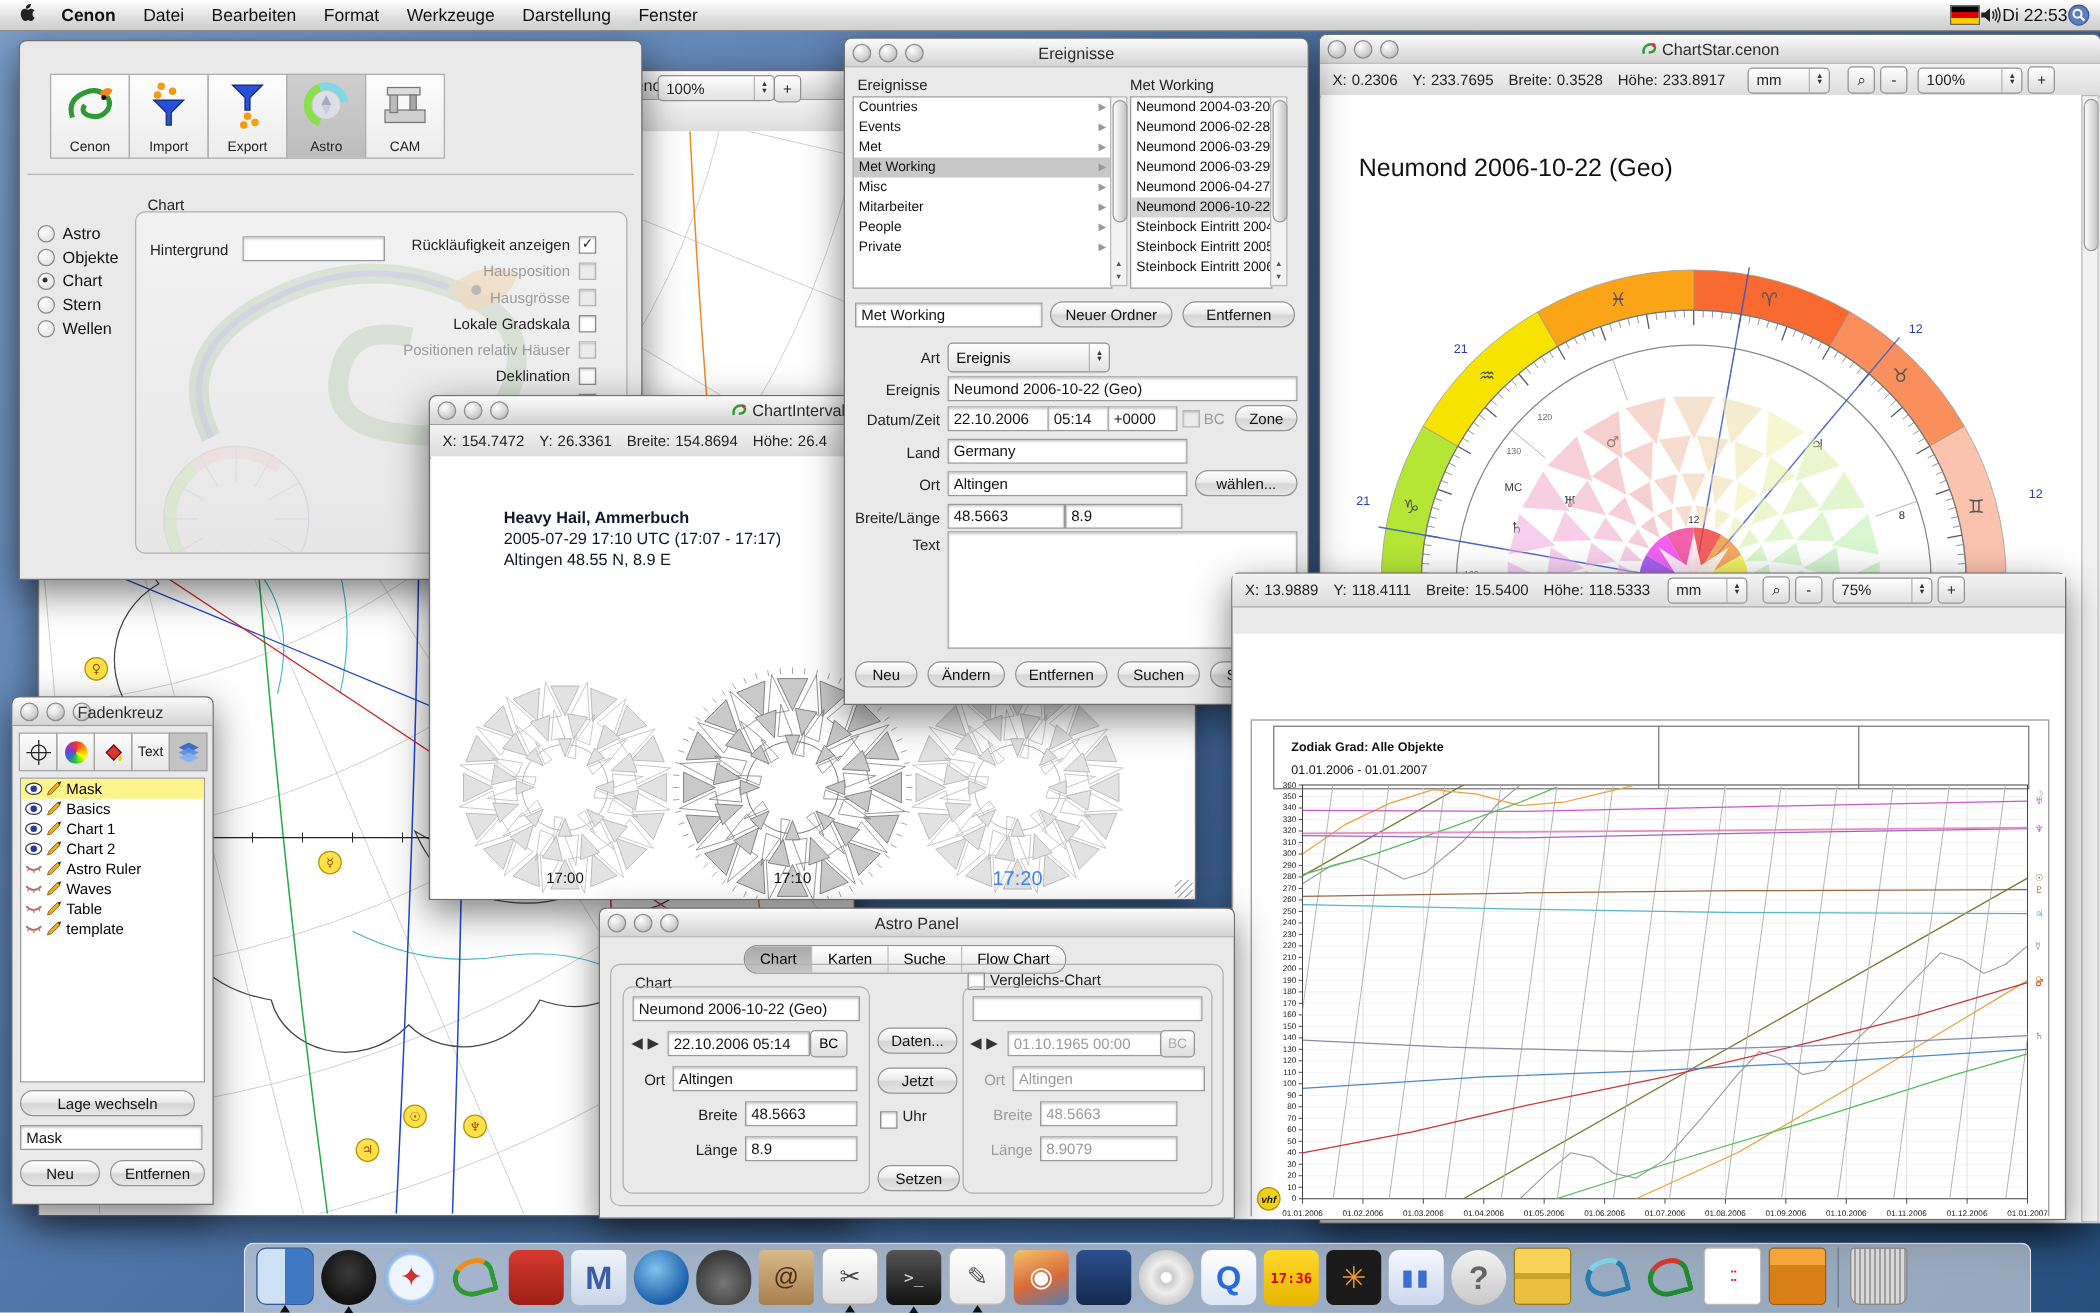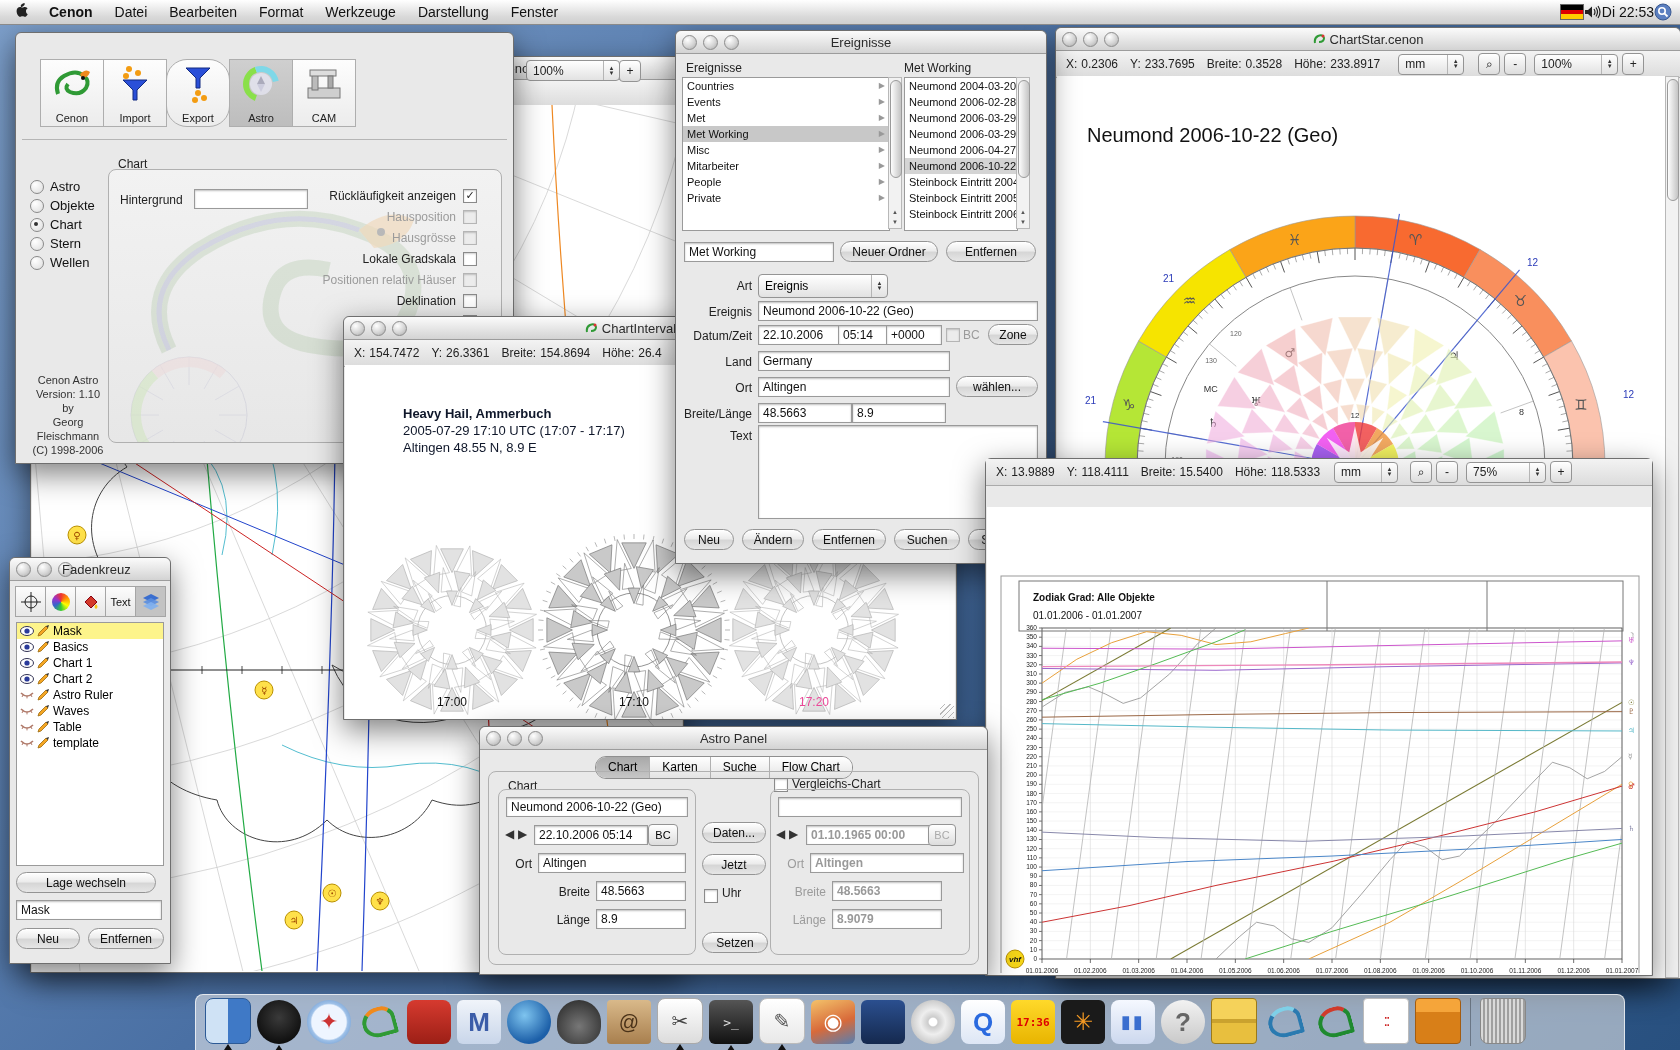--- a/index.html
+++ b/index.html
@@ -27,21 +27,21 @@
     display:flex;align-items:center;font-size:12px;color:#222;padding-left:10px;gap:4px;white-space:nowrap;}
   .coordbar b{font-weight:normal;margin-left:8px;}
   .canvas{position:absolute;left:1px;right:1px;bottom:0;background:#fff;overflow:hidden;}
   .pill{display:inline-flex;align-items:center;justify-content:center;height:21px;border:1px solid #949494;
     border-radius:11px;background:linear-gradient(#ffffff,#ececec 45%,#d6d6d6 55%,#e6e6e6);
     font-size:12px;color:#111;box-shadow:inset 0 1px 0 #fff;padding:0 10px;box-sizing:border-box;}
   .sqbtn{display:inline-flex;align-items:center;justify-content:center;height:20px;width:20px;
     border:1px solid #949494;border-radius:4px;background:linear-gradient(#fff,#ddd);font-size:12px;}
   .field{background:#fff;border:1px solid #9a9a9a;box-shadow:inset 0 1px 2px rgba(0,0,0,.25);
     font-size:12px;color:#111;padding:2px 4px;position:absolute;white-space:nowrap;overflow:hidden;}
-  .field.gray{color:#999;font-weight:bold;}
+  .field.gray{color:#999;}
   .popup{position:absolute;background:linear-gradient(#fff,#e2e2e2);border:1px solid #949494;border-radius:4px;
     font-size:12px;display:flex;align-items:center;padding-left:6px;}
   .popup .step{margin-left:auto;width:15px;height:100%;border-left:1px solid #b5b5b5;display:flex;flex-direction:column;
     align-items:center;justify-content:center;font-size:6px;color:#333;line-height:5px;}
   .lbl{position:absolute;font-size:12px;color:#222;white-space:nowrap;}
   .lbl.r{text-align:right;}
   .lbl.dis{color:#9b9b9b;}
   .chk{position:absolute;width:12px;height:12px;background:#fff;border:1px solid #8a8a8a;
     box-shadow:inset 0 1px 2px rgba(0,0,0,.2);font-size:11px;line-height:11px;text-align:center;color:#222;}
   .chk.dis{background:#ececec;border-color:#b5b5b5;}
@@ -243,21 +243,21 @@
             <path d="M8,30 Q4,18 14,12 Q26,5 34,12 Q40,17 36,24 Q30,32 20,28 Q14,25 18,20" fill="none" stroke="#2f9a35" stroke-width="4"></path>
             <path d="M30,10 q6,-6 10,-2 q-2,6 -8,6" fill="#f08a1d"></path>
             <circle cx="33" cy="14" r="2" fill="#111"></circle>
           </svg><div class="tlabel">Cenon</div></div>
         <div class="tbtn" style="left: 87px; top: 2px;"><svg width="44" height="40" viewBox="0 0 44 40">
             <circle cx="16" cy="5" r="3" fill="#f39c12"></circle>
             <circle cx="25" cy="9" r="3" fill="#f39c12"></circle>
             <circle cx="13" cy="12" r="3" fill="#f39c12"></circle>
             <polygon points="10,16 34,16 24,26 24,36 20,36 20,26" fill="#2a4fd8" stroke="#122a80"></polygon>
           </svg><div class="tlabel">Import</div></div>
-        <div class="tbtn" style="left: 150px; top: 2px; border-radius: 21px;"><svg width="44" height="40" viewBox="0 0 44 40">
+        <div class="tbtn" style="left: 150px; top: 2px;"><svg width="44" height="40" viewBox="0 0 44 40">
             <polygon points="10,4 34,4 24,14 24,24 20,24 20,14" fill="#2a4fd8" stroke="#122a80"></polygon>
             <circle cx="22" cy="29" r="3" fill="#f39c12"></circle>
             <circle cx="28" cy="34" r="3" fill="#f39c12"></circle>
             <circle cx="19" cy="36" r="3" fill="#f39c12"></circle>
           </svg><div class="tlabel">Export</div></div>
         <div class="tbtn sel" style="left: 213px; top: 2px;"><svg width="44" height="40" viewBox="0 0 44 40">
             <path d="M15.843637420137963,36.91446717414635A18,18 0 0 1 15.843637420137952,3.085532825853651L17.895758280091968,8.7236885505691A12,12 0 0 0 17.895758280091975,31.2763114494309Z" fill="#8ae04a"></path>
             <path d="M15.843637420137952,3.085532825853651A18,18 0 0 1 39.72653955421974,16.874332801995255L33.817693036146494,17.916221867996835A12,12 0 0 0 17.895758280091968,8.7236885505691Z" fill="#7fd8e8"></path>
             <circle cx="22" cy="20" r="11" fill="#eef" opacity=".6"></circle>
             <polygon points="22,12 26,20 18,20" fill="#aab"></polygon>
@@ -327,28 +327,20 @@
         <span class="lbl dis" style="left: 180px; top: 198px; width: 260px; text-align: right;">Hausgrösse</span>
         <span class="chk dis" style="left: 447px; top: 198px;"></span>
         <span class="lbl" style="left: 180px; top: 219px; width: 260px; text-align: right;">Lokale Gradskala</span>
         <span class="chk" style="left: 447px; top: 219px;"></span>
         <span class="lbl dis" style="left: 180px; top: 240px; width: 260px; text-align: right;">Positionen relativ Häuser</span>
         <span class="chk dis" style="left: 447px; top: 240px;"></span>
         <span class="lbl" style="left: 180px; top: 261px; width: 260px; text-align: right;">Deklination</span>
         <span class="chk" style="left: 447px; top: 261px;"></span>
         <span class="lbl" style="left: 180px; top: 282px; width: 260px; text-align: right;">Aspekt Linien</span>
         <span class="chk" style="left: 447px; top: 282px;"></span>
-      </div>
-    <div id="prefs-about" style="position:absolute;left:6px;top:340px;width:92px;text-align:center;font-size:11px;color:#333;line-height:14px;">
-        <div>Cenon Astro</div>
-        <div>Version: 1.10</div>
-        <div>by</div>
-        <div>Georg</div>
-        <div>Fleischmann</div>
-        <div>(C) 1998-2006</div>
       </div>
   </div>
 
   <div class="win" id="win-star" style="left:1055px;top:27px;width:624px;height:950px;z-index:3;">
     <div class="tbar">
       <span class="tl"></span>
       <span class="tl"></span>
       <span class="tl"></span>
       <span class="ttl"><svg width="13" height="13" viewBox="0 0 13 13" style="vertical-align:-2px;margin-right:4px;">
             <path d="M2,10 Q1,5 5,3 Q10,1 11,5 Q11,9 6,9" fill="none" stroke="#2f9a35" stroke-width="2"></path>
@@ -1041,21 +1033,21 @@
           <polygon points="445.3125606887354,186.43429367546145 437.56570632453855,178.68743931126463 451.6051731828109,172.39482681718908" fill="#e2e2e2" stroke="#b5b5b5" stroke-width="0.7"></polygon>
           <polygon points="450.4341443265198,171.13905211316649 446.7048284388984,165.3964092388212 432.6352441738864,178.61554855825156" fill="none" stroke="#b5b5b5" stroke-width="0.6"></polygon>
           <polygon points="430.0230488143318,160.4778532537882 430.0230488143318,149.52214674621183 444.4,155" fill="#e2e2e2" stroke="#b5b5b5" stroke-width="0.7"></polygon>
           <polygon points="444.4599243636083,153.28399074589453 445.88356152866663,146.58630447418855 426.58752003218217,145.98494908614197" fill="none" stroke="#b5b5b5" stroke-width="0.6"></polygon>
           <polygon points="437.56570632453855,131.3125606887354 445.3125606887354,123.56570632453855 451.6051731828109,137.60517318281092" fill="#e2e2e2" stroke="#b5b5b5" stroke-width="0.7"></polygon>
           <polygon points="452.8609478868335,136.43414432651983 458.6035907611788,132.7048284388984 445.3844514417484,118.6352441738864" fill="none" stroke="#b5b5b5" stroke-width="0.6"></polygon>
         </svg>
       <div id="interval-times">
           <div style="position: absolute; left: 75px; top: 330px; width: 64px; text-align: center; font-size: 12px; color: rgb(17, 17, 17);">17:00</div>
           <div style="position: absolute; left: 257px; top: 330px; width: 64px; text-align: center; font-size: 12px; color: rgb(17, 17, 17);">17:10</div>
-          <div style="position: absolute; left: 437px; top: 330px; width: 64px; text-align: center; font-size: 12px; color: #ec4899;">17:20</div>
+          <div style="position: absolute; left: 437px; top: 330px; width: 64px; text-align: center; font-size: 16px; color: #3b82f6;">17:20</div>
         </div>
       <div class="grip"></div>
     </div>
   </div>
 
   <div class="win" id="win-events" style="left:675px;top:30px;width:370px;height:532px;z-index:5;">
     <div class="tbar">
       <span class="tl"></span>
       <span class="tl"></span>
       <span class="tl"></span>

